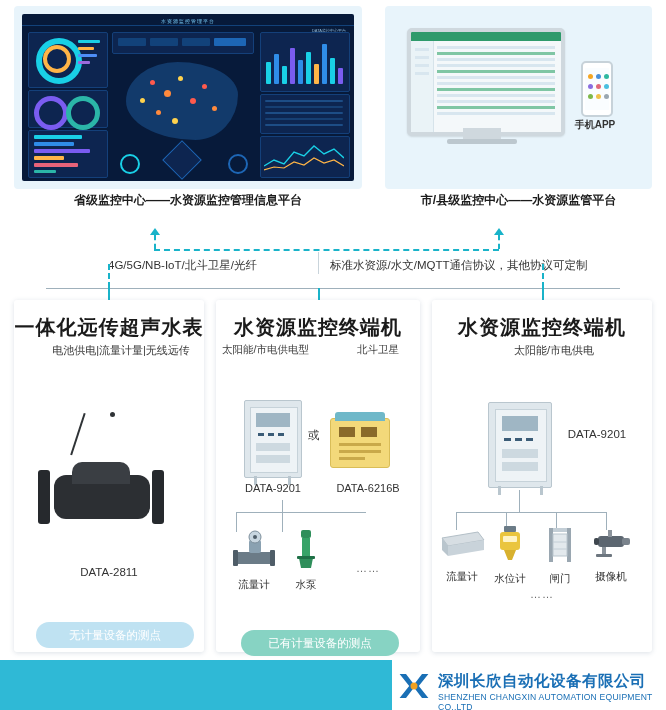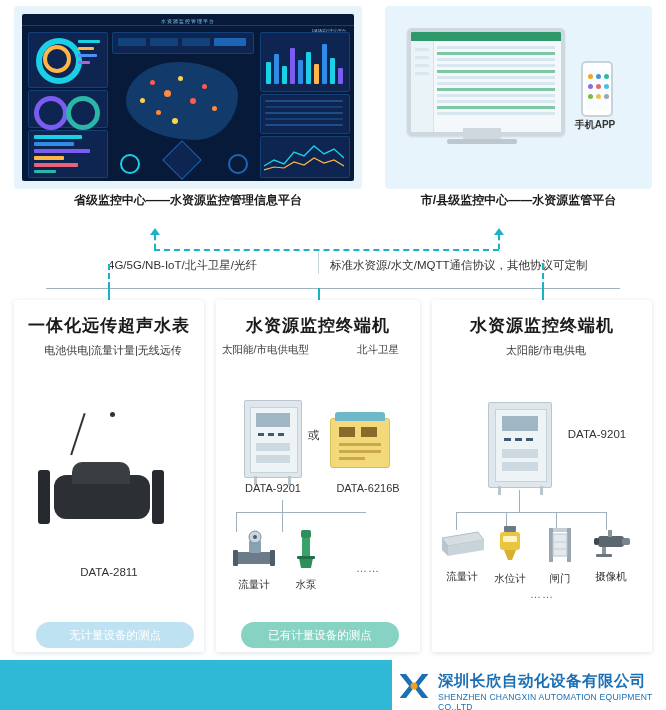--- a/index.html
+++ b/index.html
@@ -103,24 +103,24 @@
   .card{
     position:absolute;background:#ffffff;border-radius:3px;
     box-shadow:0 1px 5px rgba(60,90,120,.18);
   }
   .card1{left:14px;top:300px;width:190px;height:352px;}
   .card2{left:216px;top:300px;width:204px;height:352px;}
   .card3{left:432px;top:300px;width:220px;height:352px;}
 
   .card-title{
     position:absolute;left:0;top:14px;width:100%;text-align:center;
-    font-size:17px;font-weight:bold;color:#1a1a1a;letter-spacing:1px;
+    font-size:20px;font-weight:bold;color:#1a1a1a;letter-spacing:1px;
   }
   .card-sub{
-    position:absolute;left:4px;top:43px;width:100%;text-align:center;
+    position:absolute;left:12px;top:43px;width:100%;text-align:center;
     font-size:11px;color:#3c3c3c;
   }
   .sub-left{position:absolute;left:6px;top:43px;width:118px;text-align:left;font-size:10.5px;color:#3c3c3c;}
   .sub-right{position:absolute;left:124px;top:43px;width:76px;text-align:center;font-size:10.5px;color:#3c3c3c;}
 
   
   .meter-body{
     position:absolute;left:40px;top:175px;width:96px;height:44px;
     background:#2c2f33;border-radius:12px;
   }
@@ -144,21 +144,21 @@
   .model{
     position:absolute;left:0;width:100%;text-align:center;font-size:11.5px;color:#333;
   }
   .m1{top:266px;}
 
   .pill{
     position:absolute;height:26px;border-radius:13px;
     font-size:11.5px;color:#fff;text-align:center;line-height:26px;
   }
   .pill-a{left:22px;top:322px;width:158px;background:#bfe2f2;color:#fff;}
-  .pill-b{left:25px;top:322px;width:158px;background:#87d3c3;color:#fff;}
+  .pill-b{left:25px;top:330px;width:158px;background:#87d3c3;color:#fff;}
 
   
   .cabinet{
     position:absolute;background:#dfe7ec;border:1px solid #b9c6ce;border-radius:2px;
   }
   .cab-door{position:absolute;background:#eef3f6;border:1px solid #c6d2d9;}
   .cab-led{position:absolute;background:#3b5c77;}
   .cab-panel{position:absolute;background:#9fb6c4;}
   .cab-leg{position:absolute;background:#b9c6ce;width:3px;height:9px;}
 

